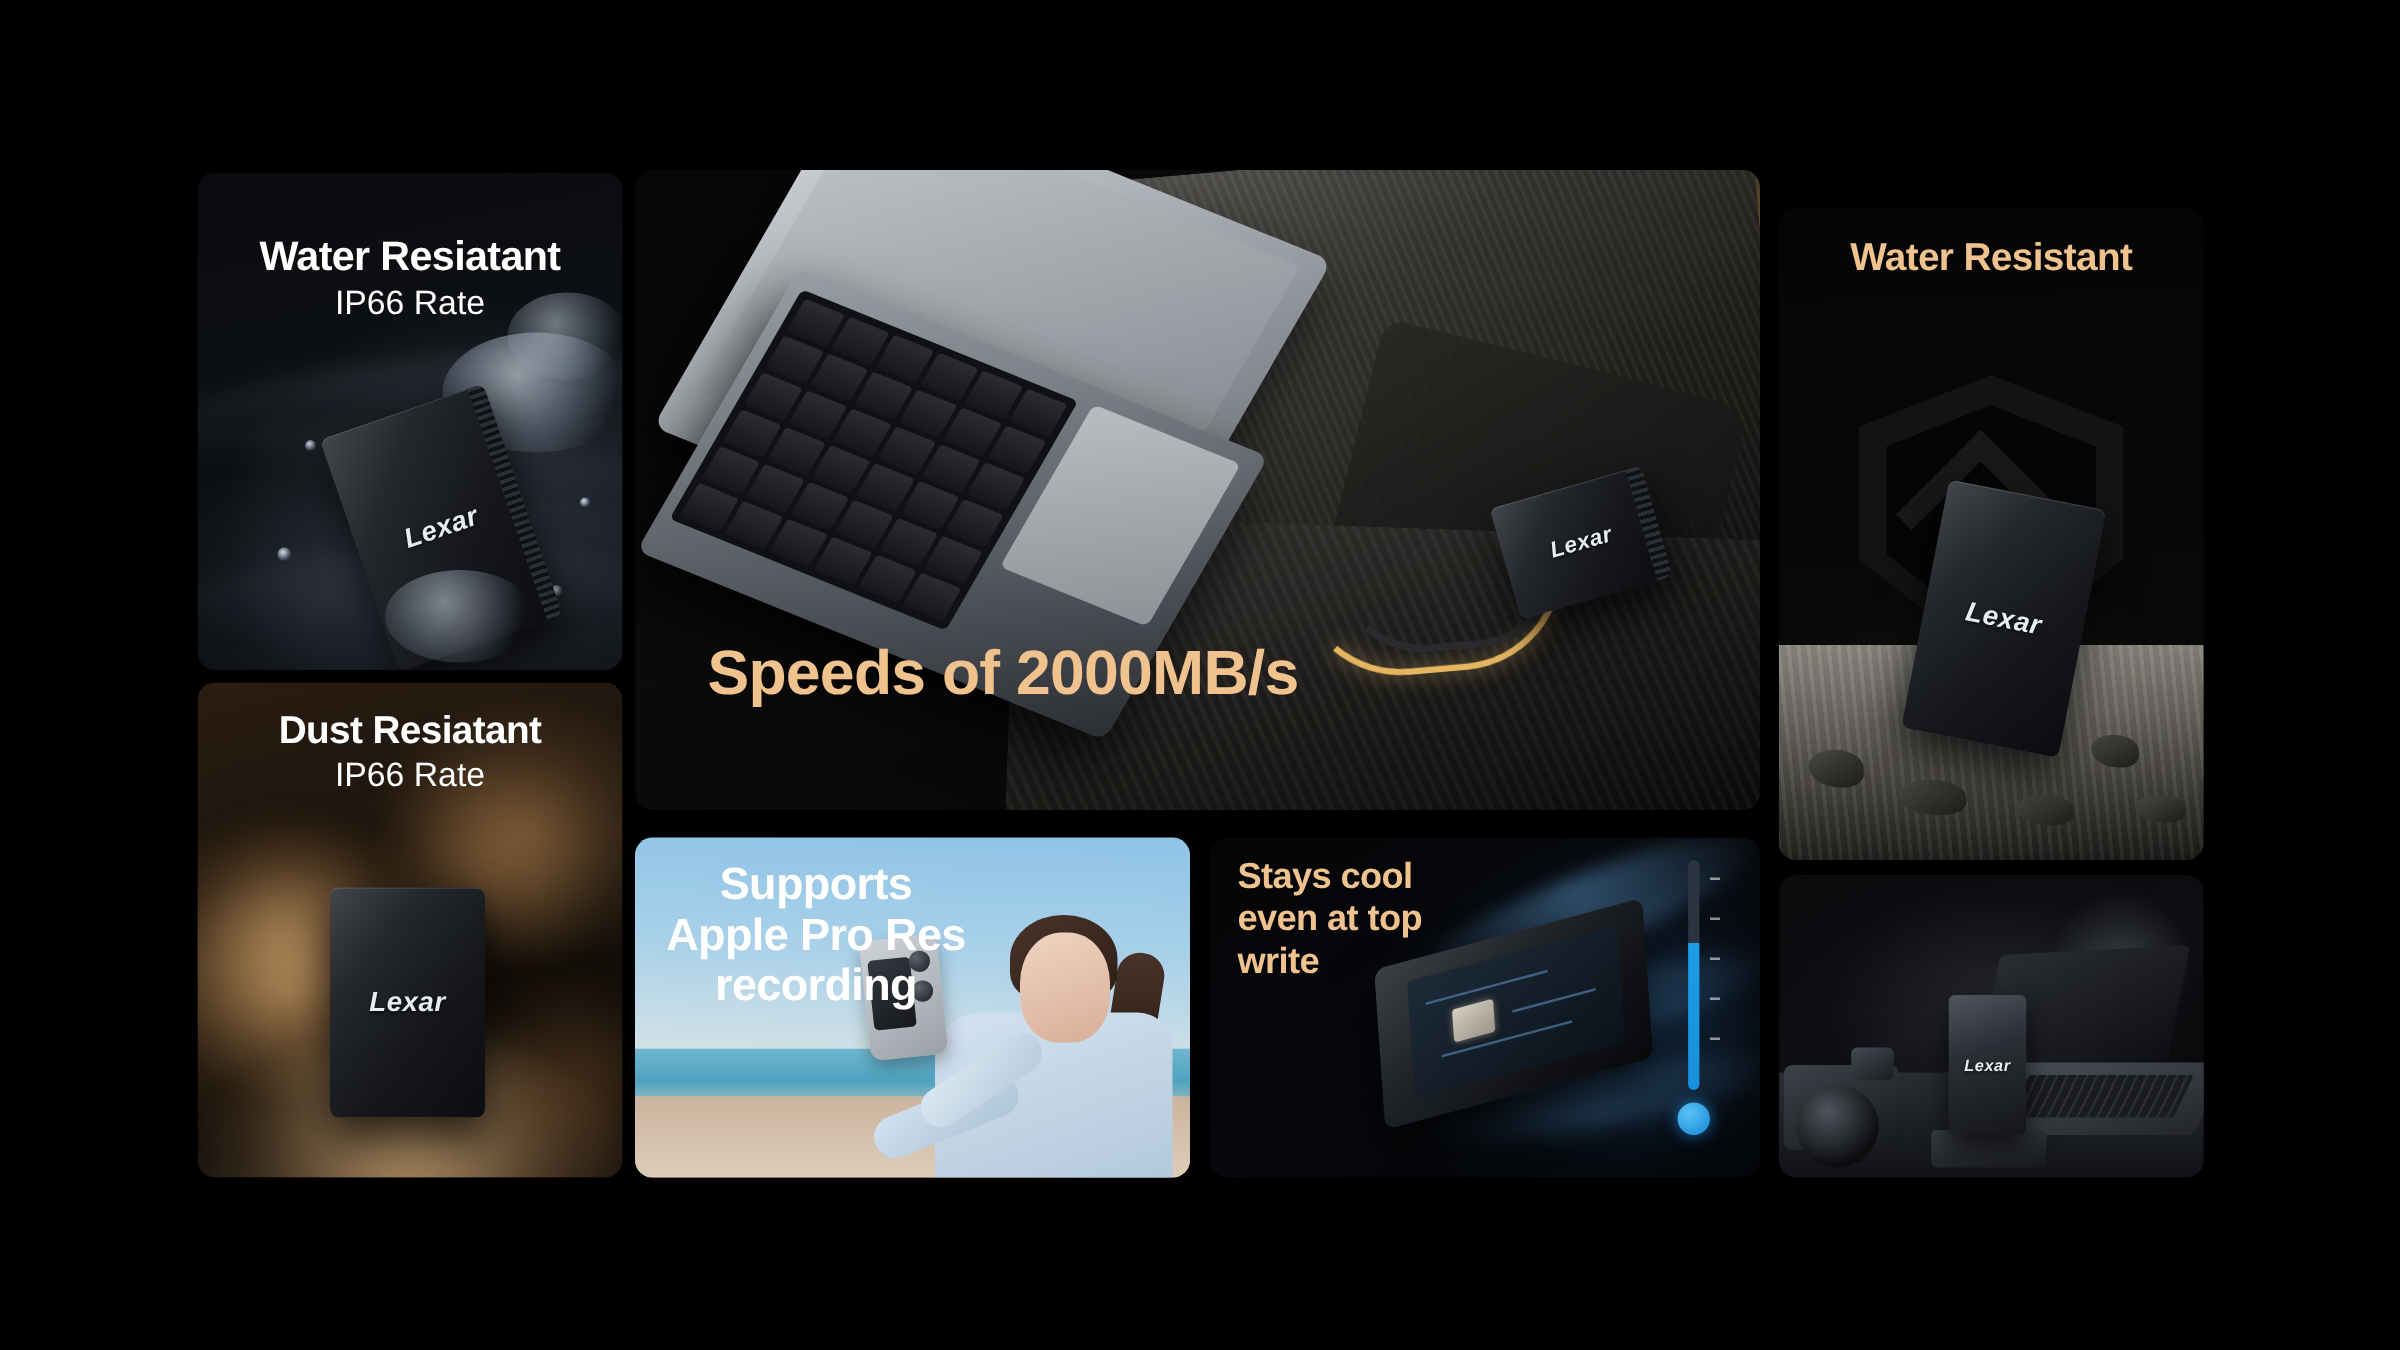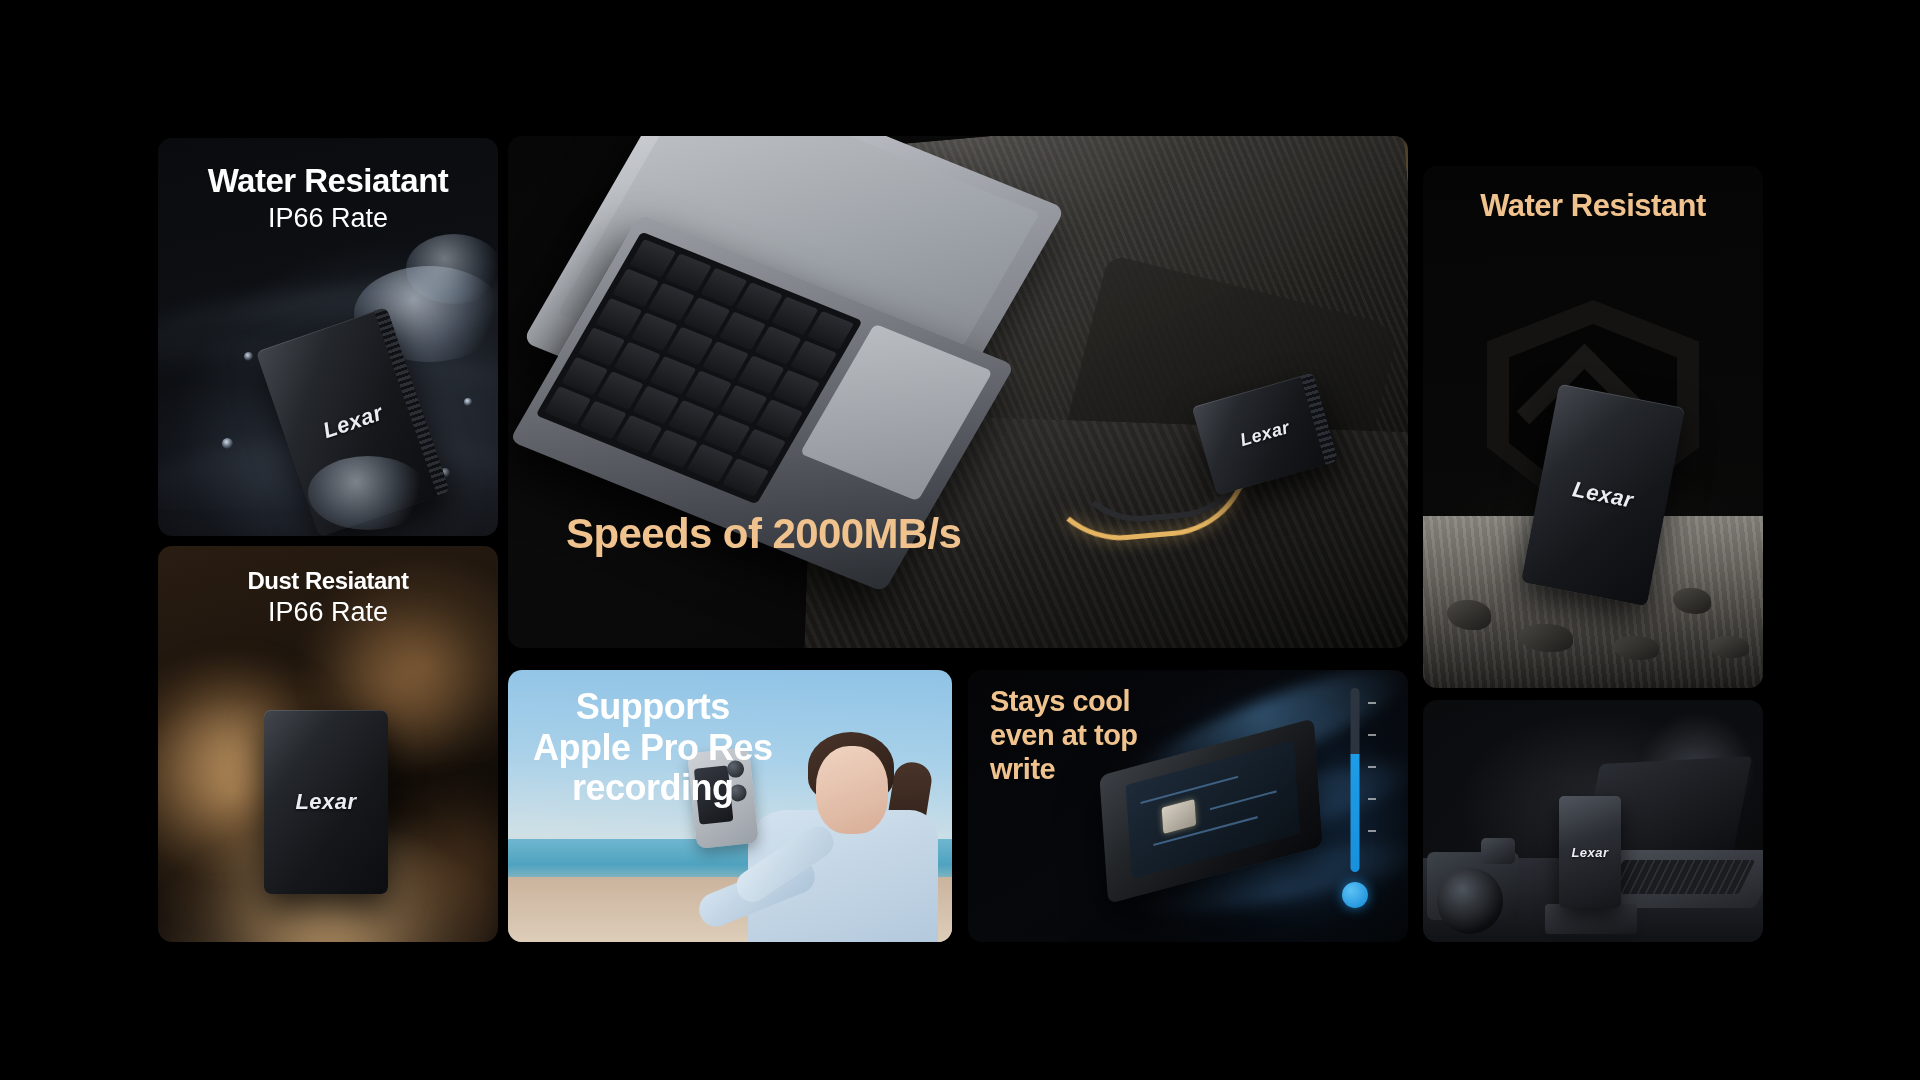--- a/index.html
+++ b/index.html
@@ -27,21 +27,21 @@
 
   
   #card-water {
     left:158px; top:138px; width:340px; height:398px;
     background:
       radial-gradient(115% 80% at 72% 72%, rgba(120,136,160,0.30) 0%, rgba(30,36,48,0.0) 58%),
       radial-gradient(70% 46% at 30% 86%, rgba(90,104,128,0.22) 0%, rgba(0,0,0,0) 66%),
       linear-gradient(168deg,#0a0b0e 0%,#0d1014 42%,#090a0d 100%);
   }
   #card-water .txt { position:absolute; left:0; right:0; top:26px; }
-  #card-water .hl  { font-size:33px; }
+  #card-water .hl  { font-size:33px;margin-top:24px; }
   #card-water .sub { font-size:27px; margin-top:5px; }
 
   
   .wave {
     position:absolute; left:-8%; width:116%; border-radius:50%;
     background:linear-gradient(180deg, rgba(176,192,214,0.20), rgba(96,112,136,0.04) 70%, transparent);
     filter:blur(9px);
   }
   .wv1 { top:150px; height:66px; opacity:.55; transform:rotate(-6deg); }
   .wv2 { top:206px; height:52px; opacity:.38; transform:rotate(4deg); }
@@ -79,21 +79,21 @@
   
   #card-dust {
     left:158px; top:546px; width:340px; height:396px;
     background:
       radial-gradient(62% 46% at 22% 62%, rgba(214,164,104,0.55) 0%, rgba(120,84,46,0.18) 52%, rgba(0,0,0,0) 78%),
       radial-gradient(55% 40% at 78% 30%, rgba(182,132,78,0.38) 0%, rgba(0,0,0,0) 70%),
       radial-gradient(80% 48% at 50% 104%, rgba(226,180,124,0.52) 0%, rgba(0,0,0,0) 72%),
       linear-gradient(165deg,#2a1d12 0%,#16100a 52%,#0b0705 100%);
   }
   #card-dust .txt { position:absolute; left:0; right:0; top:22px; }
-  #card-dust .hl  { font-size:24px; }
+  #card-dust .hl  { font-size:31px; }
   #card-dust .sub { font-size:27px; margin-top:5px; }
 
   .dust-puff { position:absolute; border-radius:50%; filter:blur(16px); }
   .dp1 { left:-30px; top:120px; width:210px; height:180px; background:radial-gradient(circle,rgba(228,178,118,.62),rgba(150,104,58,.18) 58%,transparent 76%); }
   .dp2 { left:150px; top:62px;  width:190px; height:150px; background:radial-gradient(circle,rgba(186,134,80,.48),transparent 70%); }
   .dp3 { left:20px;  top:276px; width:300px; height:150px; background:radial-gradient(circle,rgba(232,190,134,.60),transparent 72%); }
   .dp4 { left:220px; top:230px; width:160px; height:190px; background:radial-gradient(circle,rgba(160,110,62,.40),transparent 72%); }
 
   #dust-drive { left:106px; top:164px; width:124px; height:184px; }
 
@@ -168,21 +168,21 @@
     filter:drop-shadow(0 0 8px rgba(240,190,110,.6));
   }
   #cable2 {
     position:absolute; left:560px; top:310px; width:186px; height:74px;
     border:6px solid transparent; border-bottom-color:#2a2b2e;
     border-radius:0 0 110px 110px; transform:rotate(-5deg);
   }
 
   
   #hero-caption { position:absolute; left:58px; top:374px; }
-  #hero-caption .hl { font-size:42px; line-height:1.12; letter-spacing:-0.6px; }
+  #hero-caption .hl { font-size:50px; line-height:1.12; letter-spacing:-0.6px; }
 
   
   #card-prores {
     left:508px; top:670px; width:444px; height:272px;
     background:linear-gradient(182deg,#8fc3e6 0%,#a9d1e9 34%,#cfe0e6 62%,#dcd2c6 80%,#cdbfb0 100%);
   }
   #prores-sea {
     position:absolute; left:0; right:0; top:62%; height:16%;
     background:linear-gradient(180deg,#6fb6cf,#4fa3c0 60%,#8fb9bf);
   }

